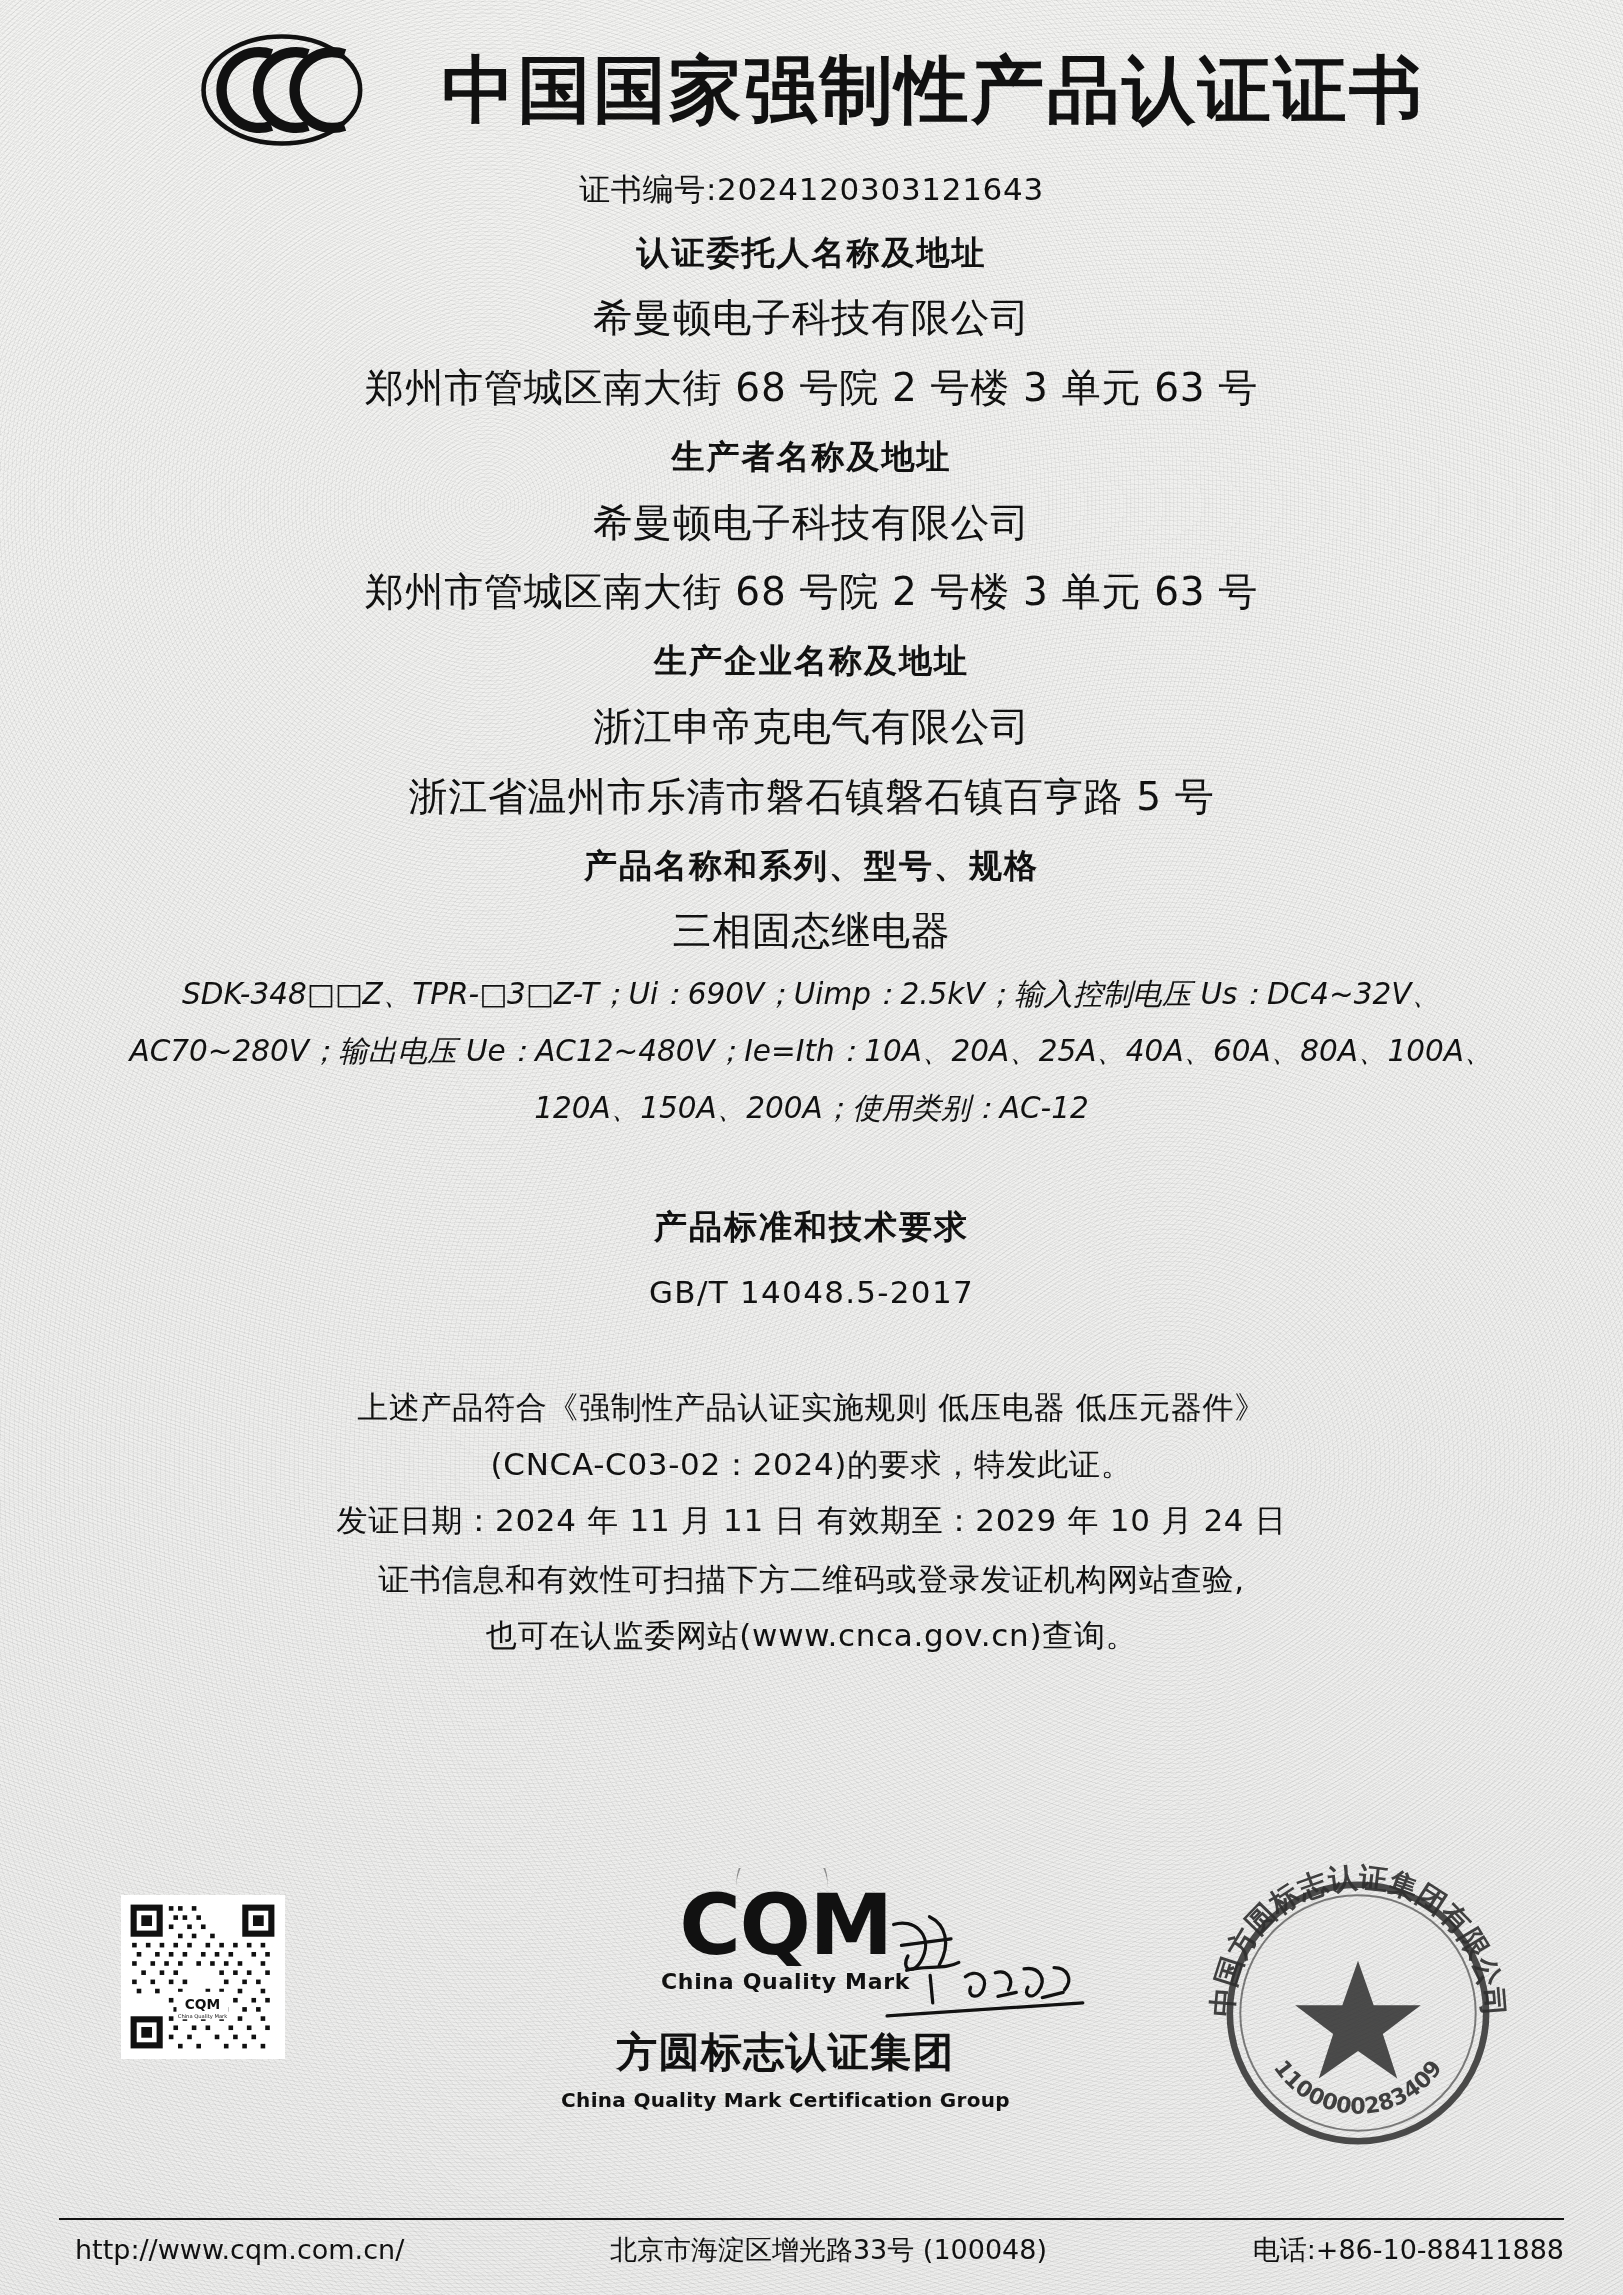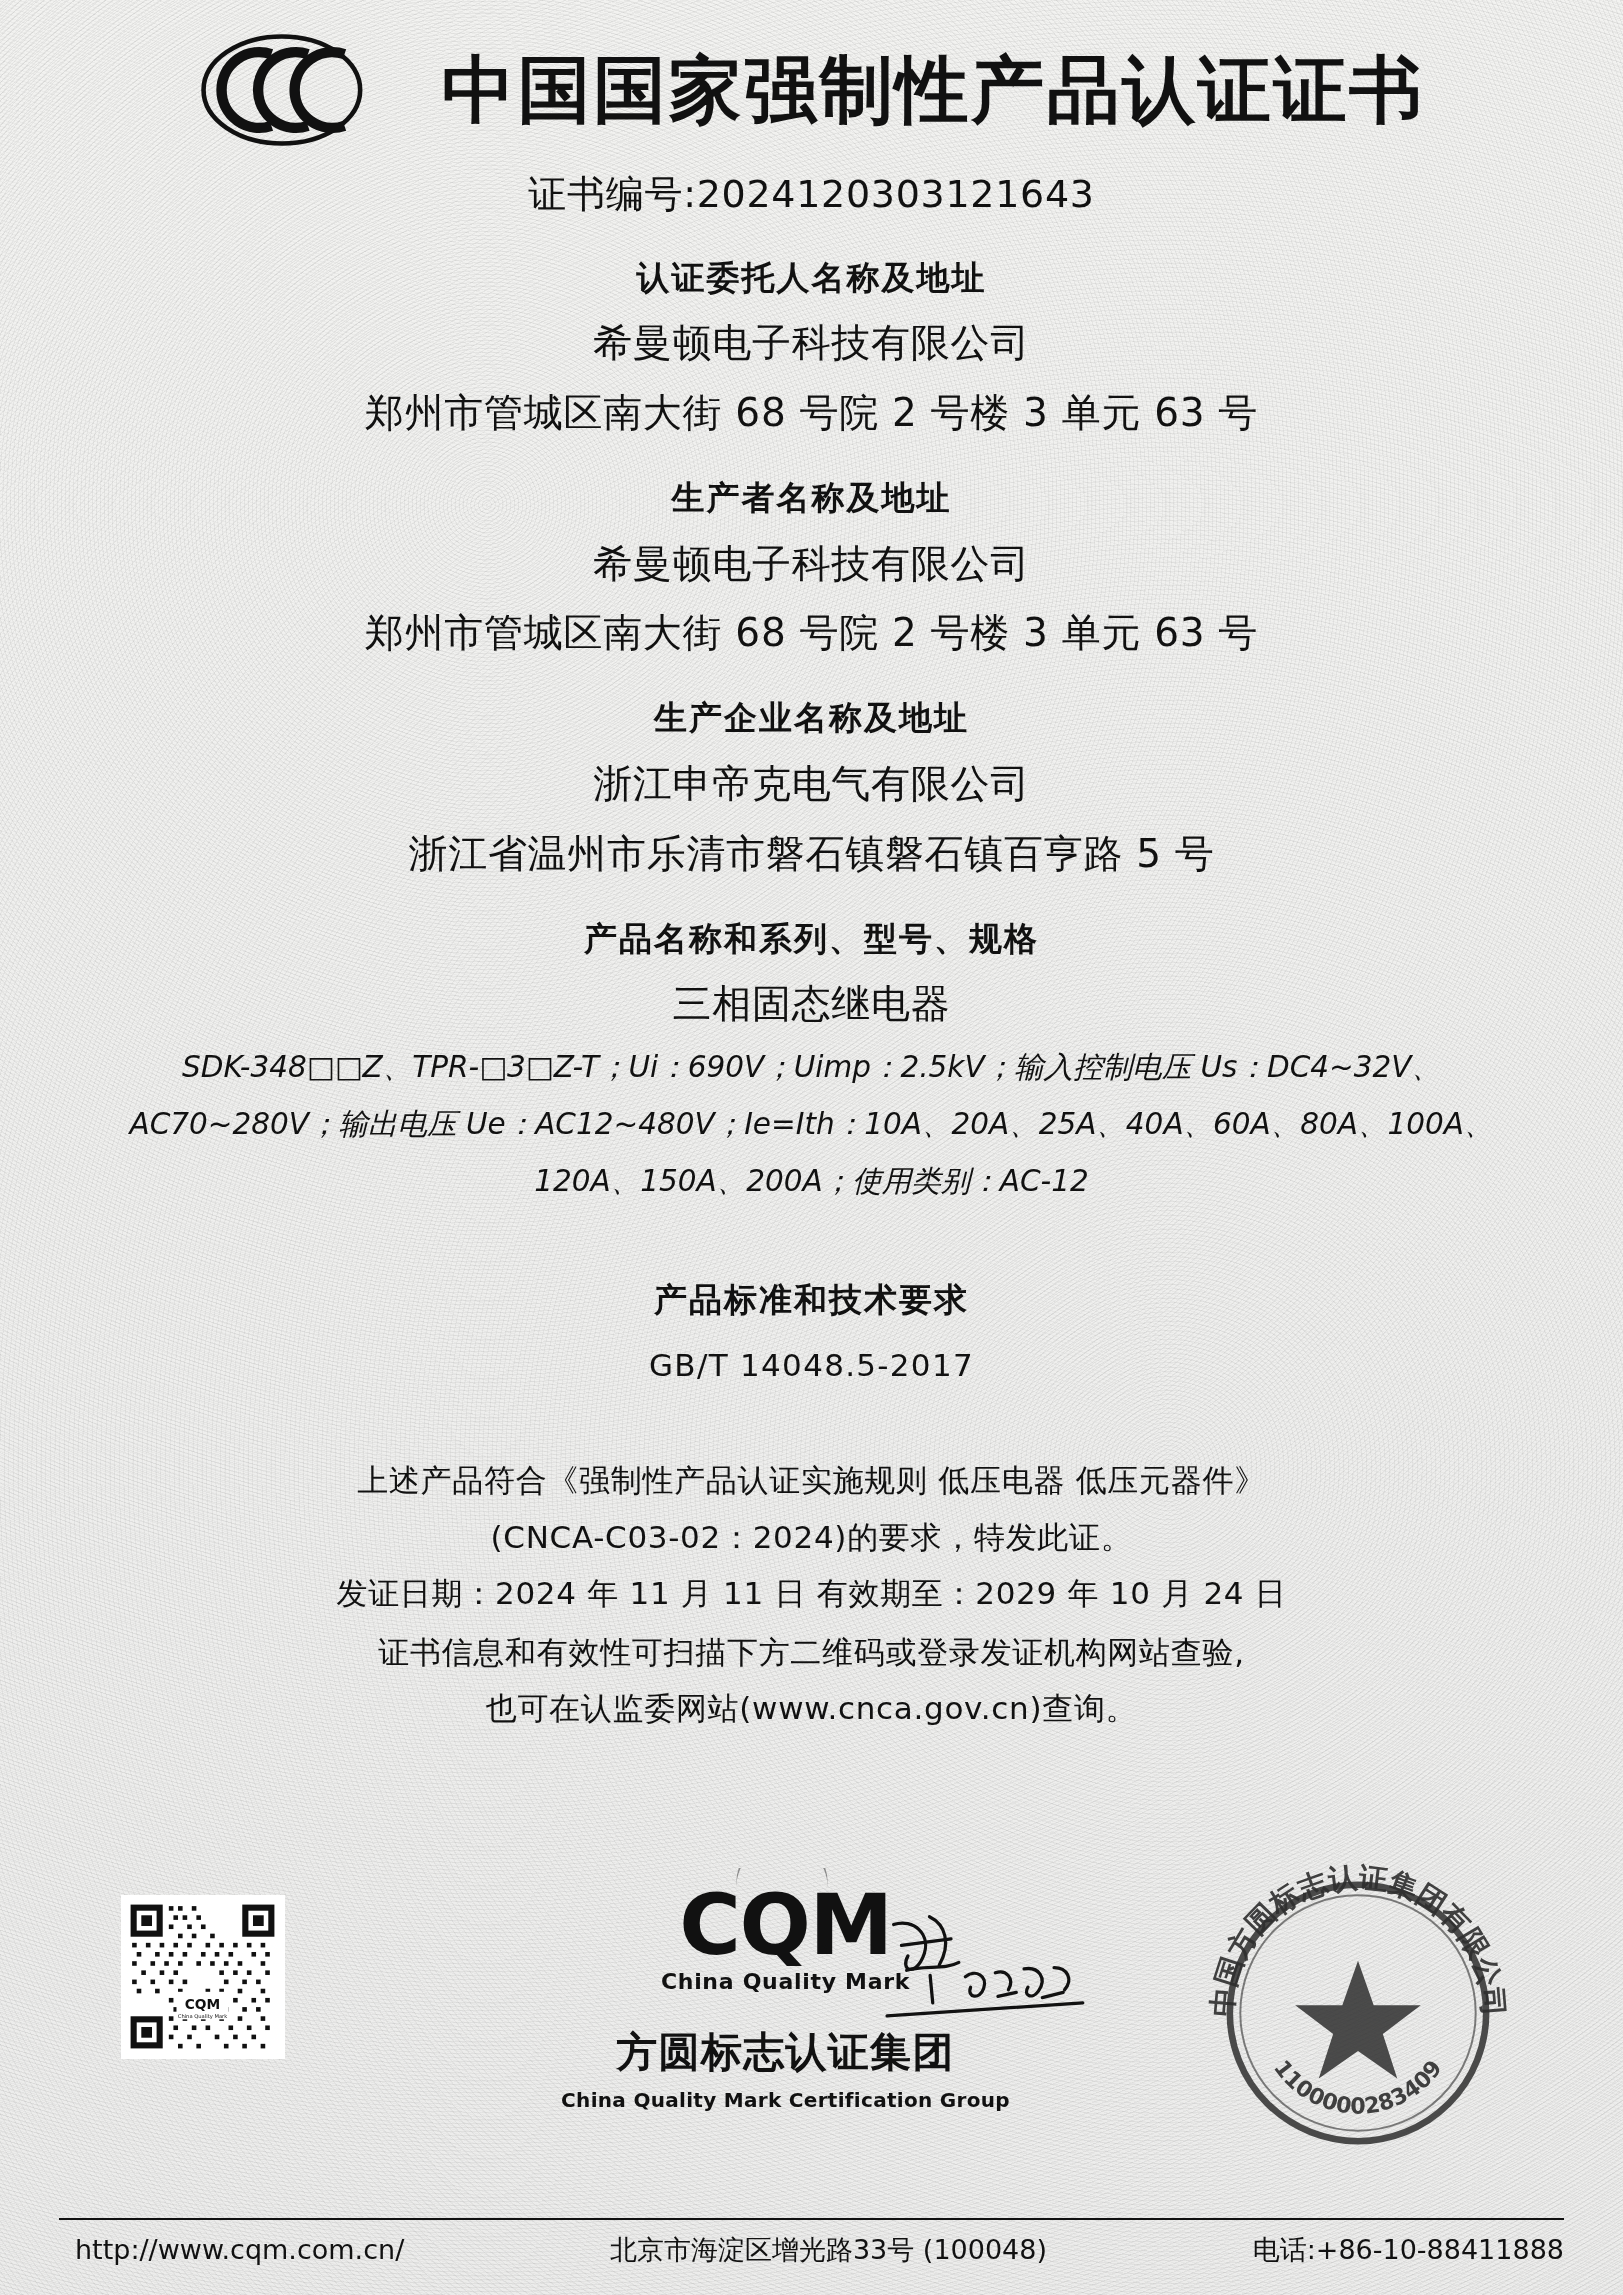--- a/index.html
+++ b/index.html
@@ -48,28 +48,28 @@
     font-weight: bold;
     font-size: 73px;
     letter-spacing: 2.6px;
     color: #111;
     white-space: nowrap;
     line-height: 1;
   }
   .cert-no {
     text-align: center;
     font-family: "DejaVu Sans", sans-serif;
-    font-size: 38px;
+    font-size: 31px;
     color: #111;
     margin-top: 17px;
     letter-spacing: 0.7px;
   }
 
   
-  .block { margin-top: 36px; text-align: center; }
+  .block { margin-top: 20px; text-align: center; }
   .block-title {
     font-family: "DejaVu Sans", sans-serif;
     font-weight: bold;
     font-size: 33px;
     letter-spacing: 2px;
     color: #111;
   }
   .block-line {
     font-family: "DejaVu Sans", sans-serif;
     font-size: 39px;

